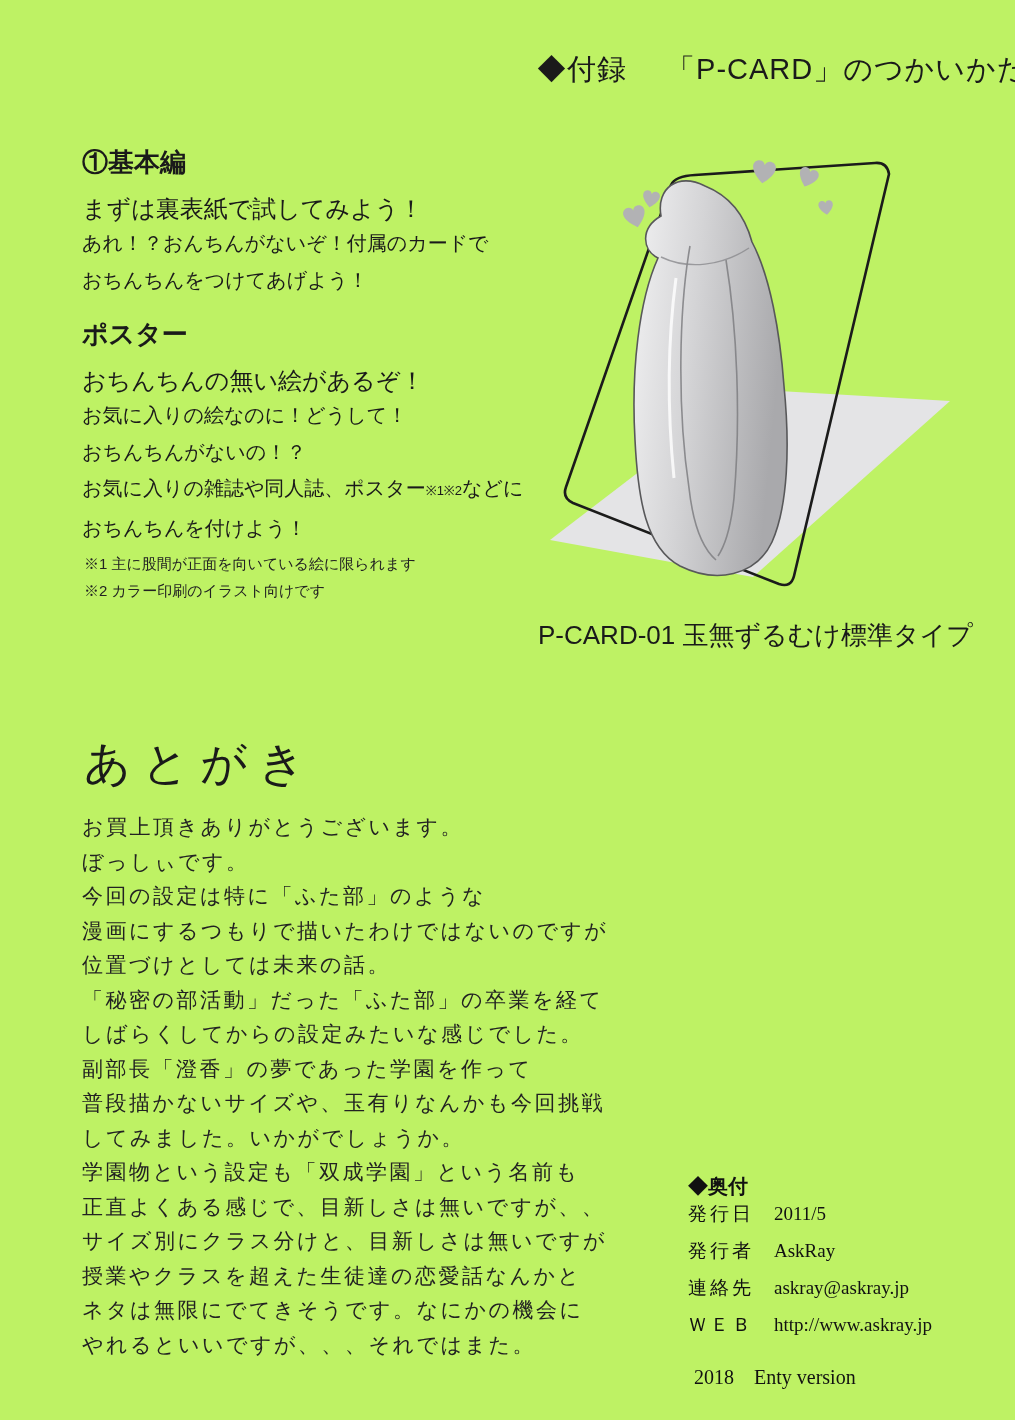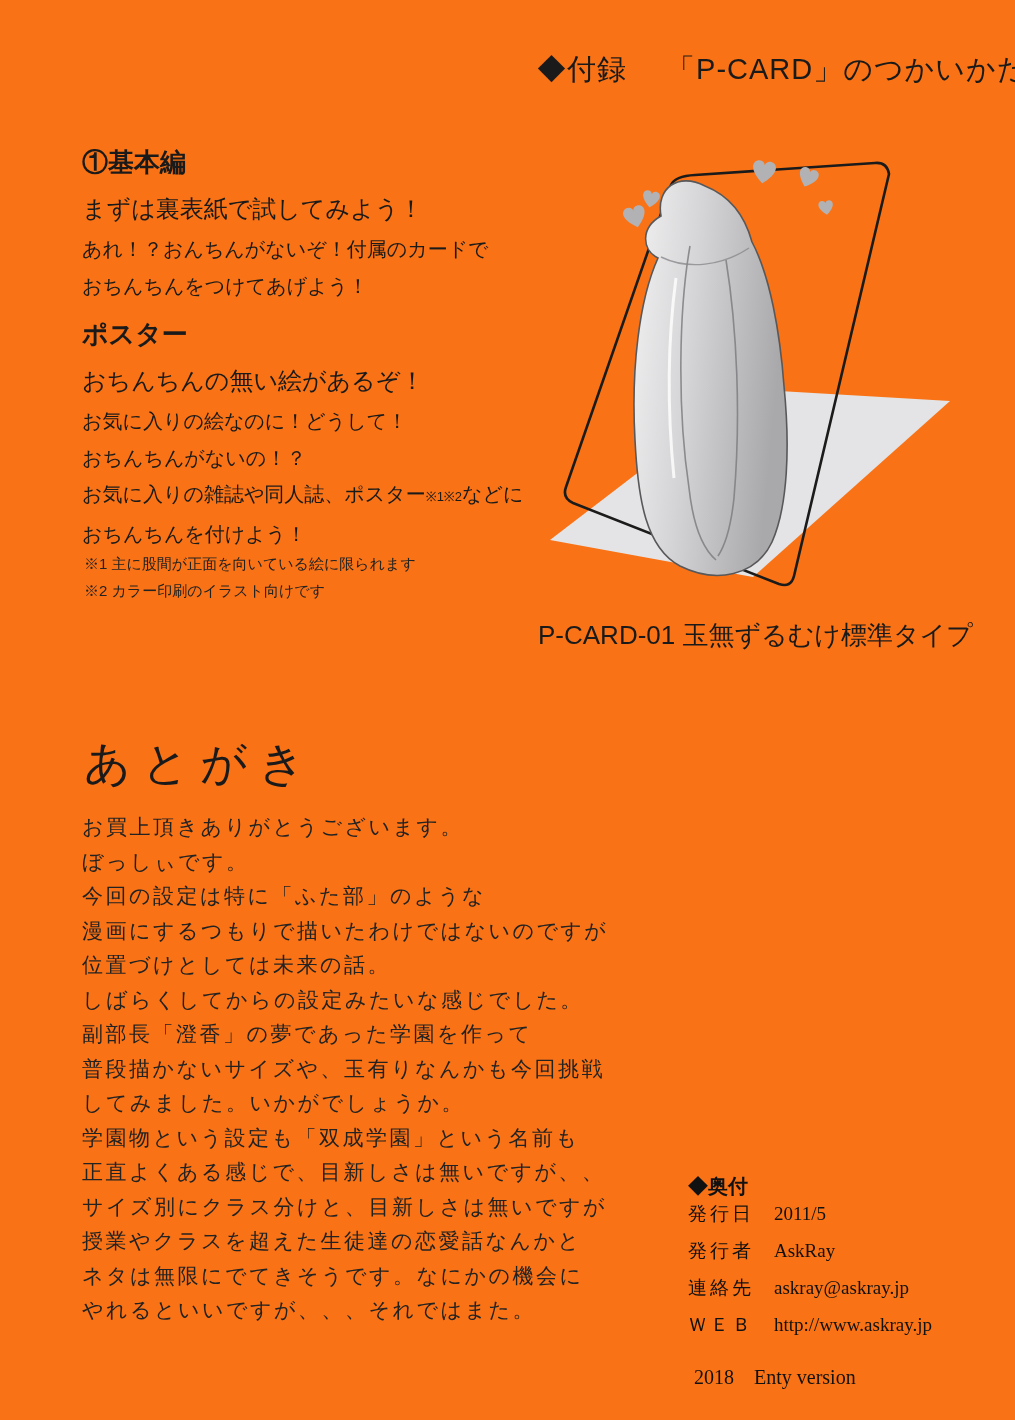--- a/index.html
+++ b/index.html
@@ -1,29 +1,29 @@
 <!DOCTYPE html>
 <html><head>
 <meta charset="utf-8">
 <style>
   html,body { margin:0; padding:0; background:#ffffff; }
   .page {
-    position:relative; width:1015px; height:1420px; background:#f97316;
+    position:relative; width:1015px; height:1420px; background:#bef264;
     font-family:"Liberation Sans", sans-serif; color:#1a1a1a; overflow:hidden;text-decoration:underline;
   }
   .title {
     position:absolute; left:537px; top:50px; font-size:29px;
     letter-spacing:1px; white-space:nowrap; font-weight:500;
   }
   .howto-section { position:absolute; left:82px; }
   #sec1 { top:145px; }
   #sec2 { top:317px; }
   .sec-heading { font-size:26px; font-weight:bold; line-height:34px; white-space:nowrap; }
   .sec-sub { font-size:24px; line-height:30px; margin-top:15px; white-space:nowrap; }
-  .sec-lines { margin-top:7px; font-size:20px; line-height:36.5px; white-space:nowrap; }
+  .sec-lines { margin-top:1px; font-size:20px; line-height:36.5px; white-space:nowrap; }
   .note-small { font-size:13px; }
   .footnotes { position:absolute; left:84px; top:550px; font-size:15px; line-height:27px; color:#222; white-space:nowrap; }
   .figure-svg { position:absolute; left:540px; top:148px; }
   .figure-caption {
     position:absolute; left:538px; top:618px; width:404px; text-align:left;
     font-size:26px; white-space:nowrap;
   }
   .atogaki-heading {
     position:absolute; left:84px; top:733px;
     font-family:"Liberation Serif", serif; font-size:46px; letter-spacing:11px;
@@ -109,20 +109,21 @@
 
   <div class="figure-caption">P-CARD-01 玉無ずるむけ標準タイプ</div>
 
   <div class="atogaki-heading">あとがき</div>
   <div class="atogaki-body">
     <div>お買上頂きありがとうございます。</div>
     <div>ぼっしぃです。</div>
     <div>今回の設定は特に「ふた部」のような</div>
     <div>漫画にするつもりで描いたわけではないのですが</div>
     <div>位置づけとしては未来の話。</div>
+    <div>「秘密の部活動」だった「ふた部」の卒業を経て</div>
     <div>しばらくしてからの設定みたいな感じでした。</div>
     <div>副部長「澄香」の夢であった学園を作って</div>
     <div>普段描かないサイズや、玉有りなんかも今回挑戦</div>
     <div>してみました。いかがでしょうか。</div>
     <div>学園物という設定も「双成学園」という名前も</div>
     <div>正直よくある感じで、目新しさは無いですが、、</div>
     <div>サイズ別にクラス分けと、目新しさは無いですが</div>
     <div>授業やクラスを超えた生徒達の恋愛話なんかと</div>
     <div>ネタは無限にでてきそうです。なにかの機会に</div>
     <div>やれるといいですが、、、それではまた。</div>

